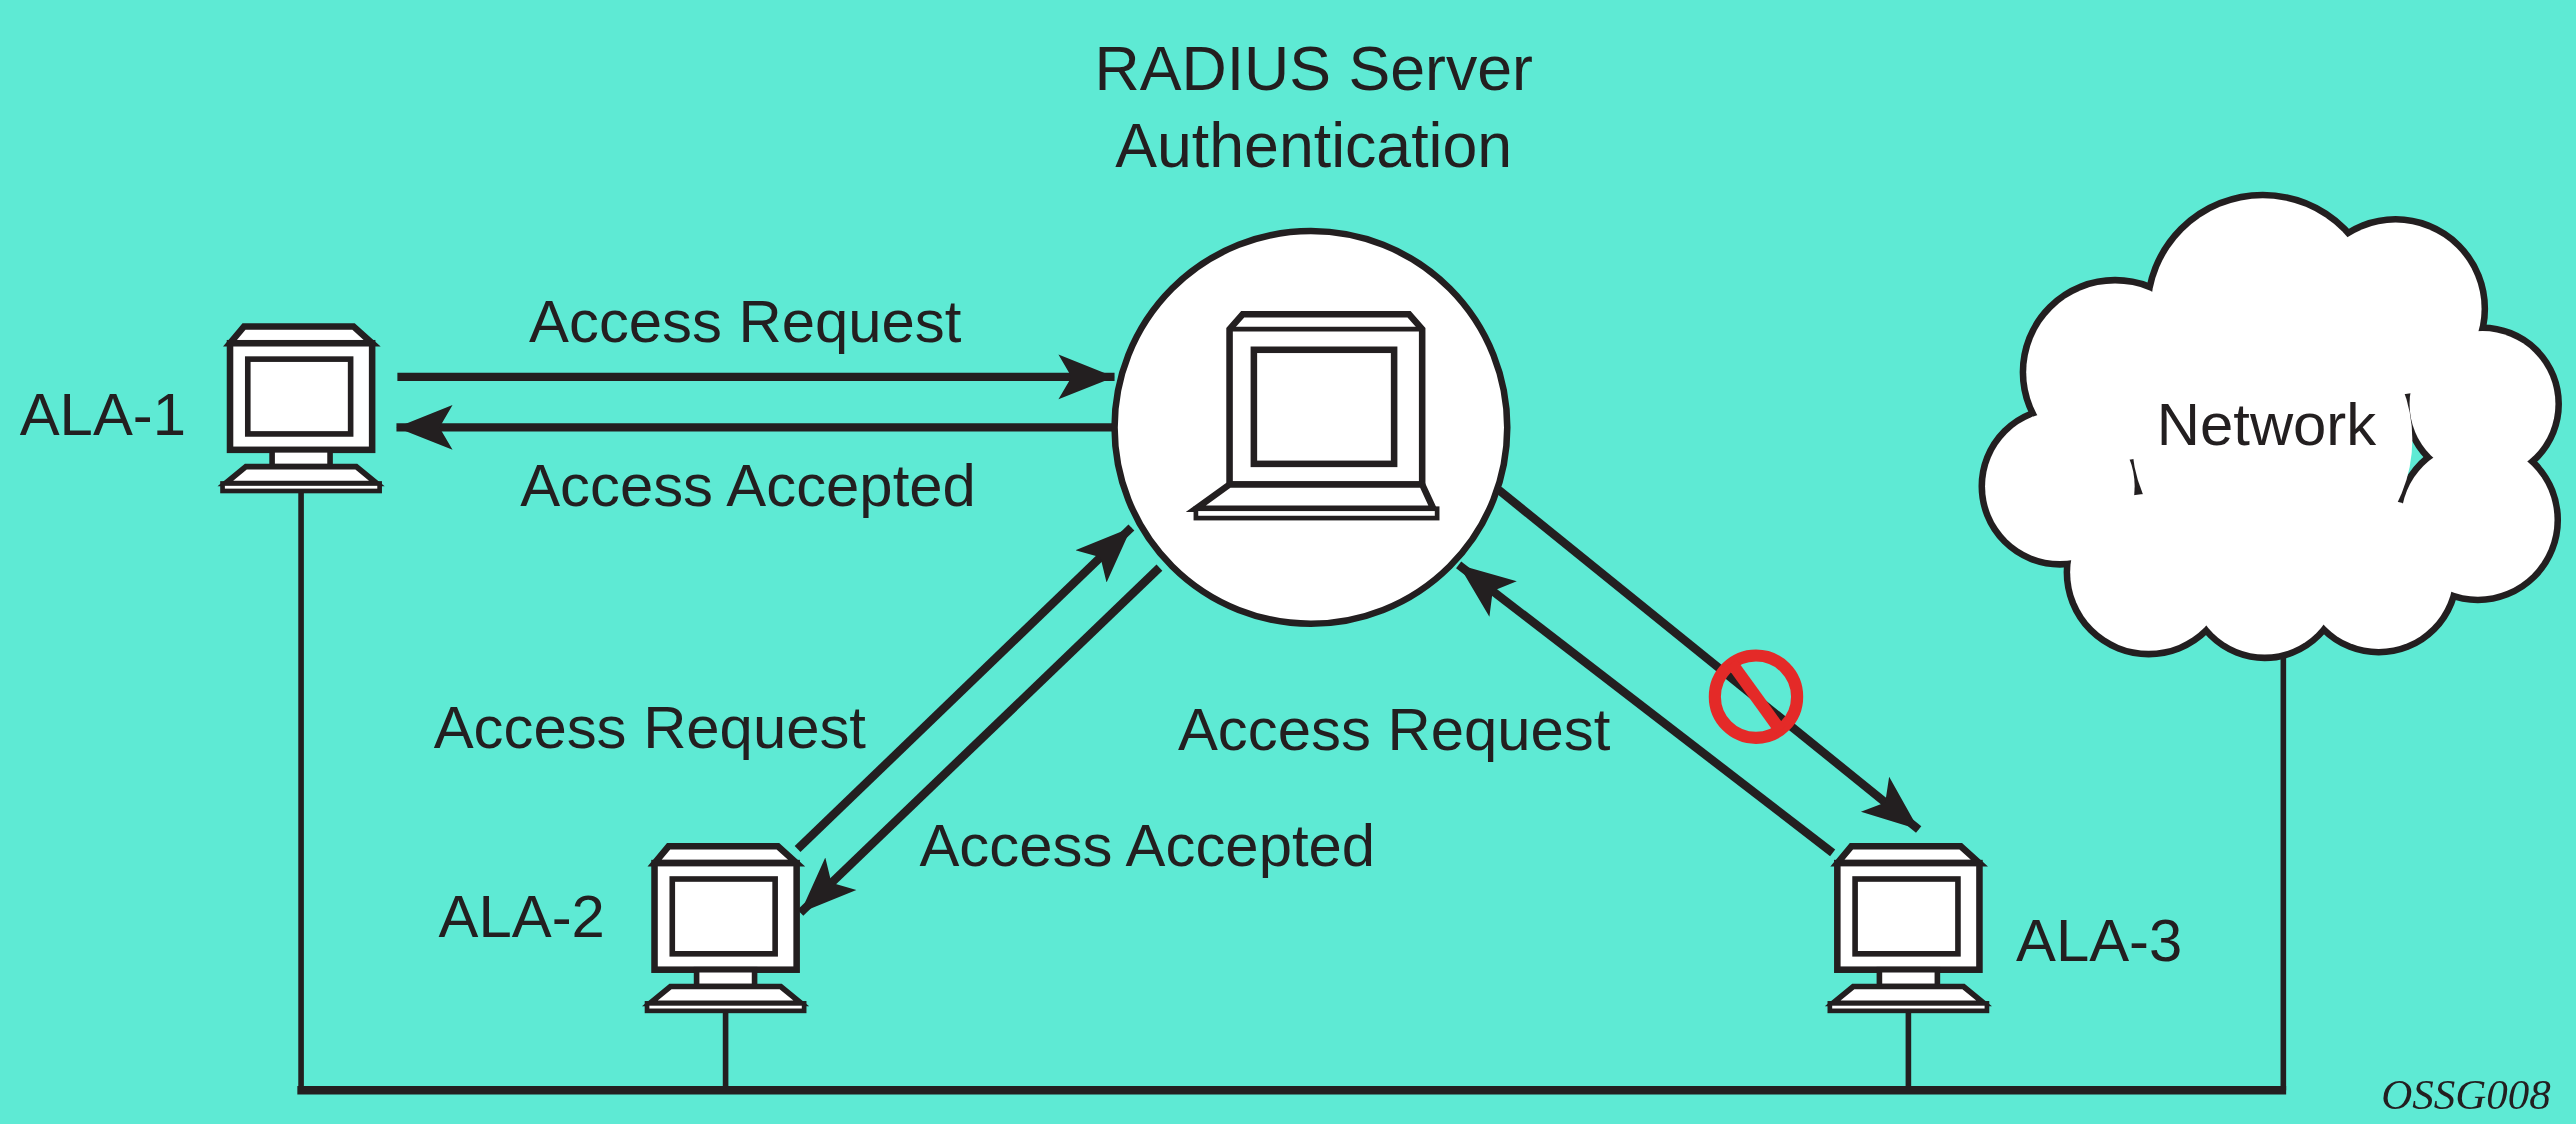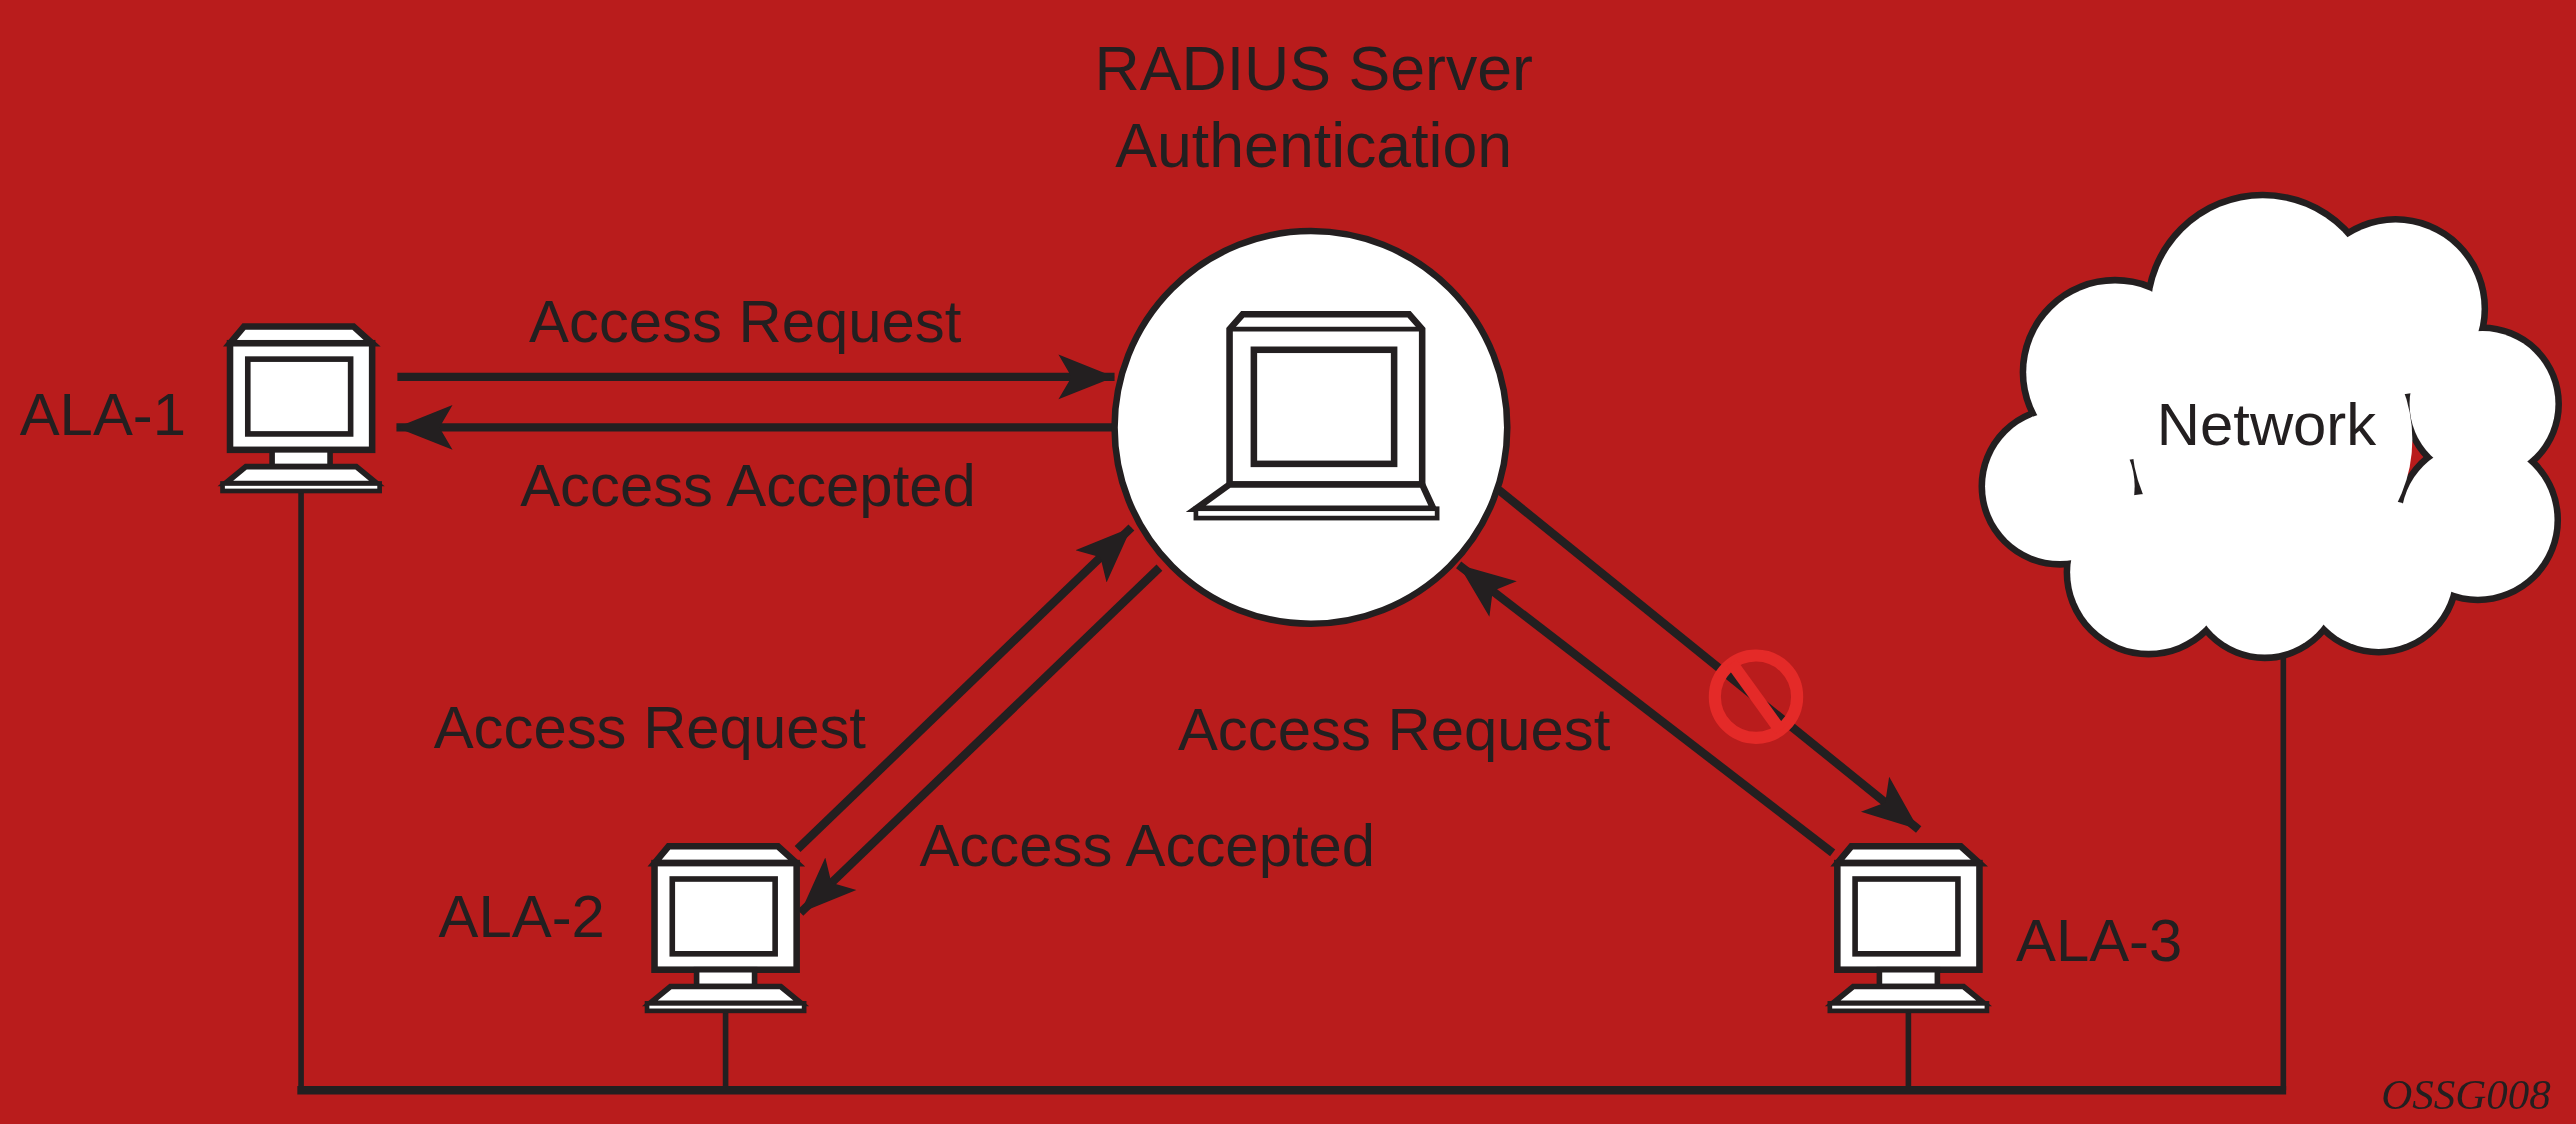--- a/index.html
+++ b/index.html
@@ -1,16 +1,16 @@
 <!DOCTYPE html>
 <html style="font-size:15px"><head>
 <meta charset="utf-8">
 <style>
   html, body { margin: 0; padding: 0; background: #ffffff; }
-  .stage { width: 2576px; height: 1125px; position: relative; background: #b91c1c; }
+  .stage { width: 2576px; height: 1125px; position: relative; background: #5eead4; }
   svg { display: block; }
   text {
     font-family: "Liberation Sans", "DejaVu Sans", sans-serif;
     fill: #231f20;
   }
   .lbl   { font-size: 64px; }
   .title { font-size: 67px; }
   .figid {
     font-family: "Liberation Serif", "DejaVu Serif", serif;
     font-style: italic;

